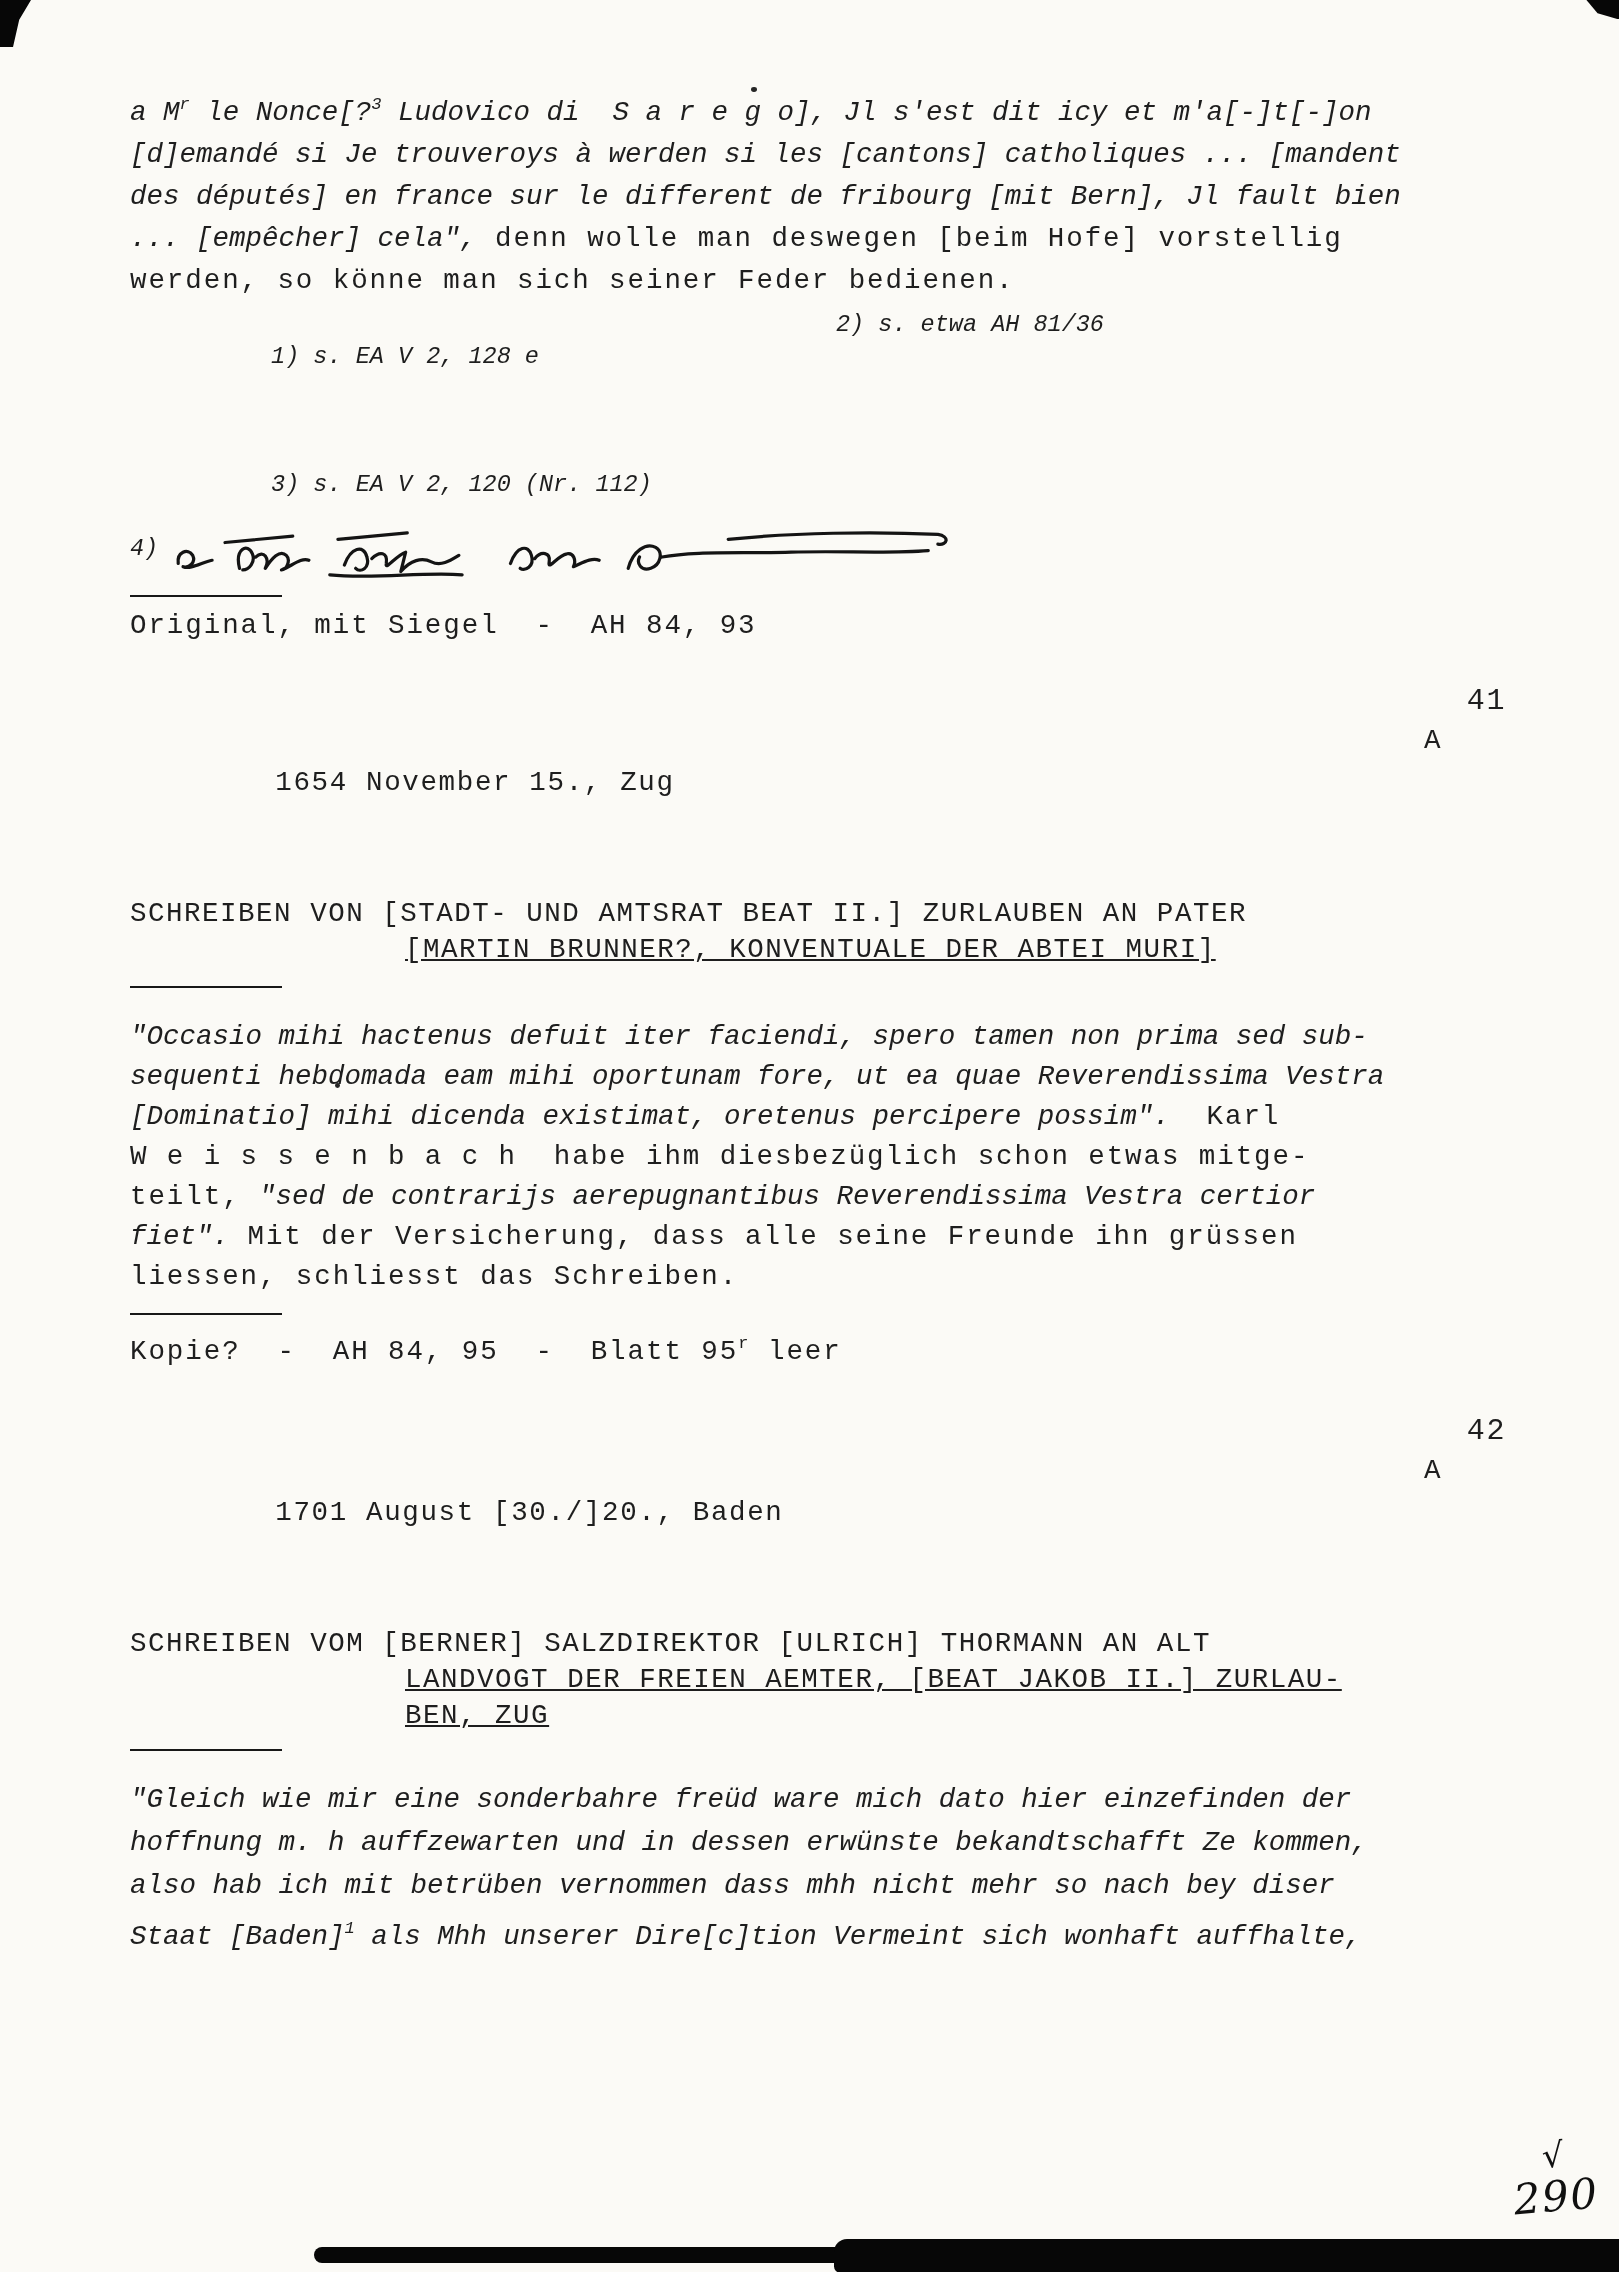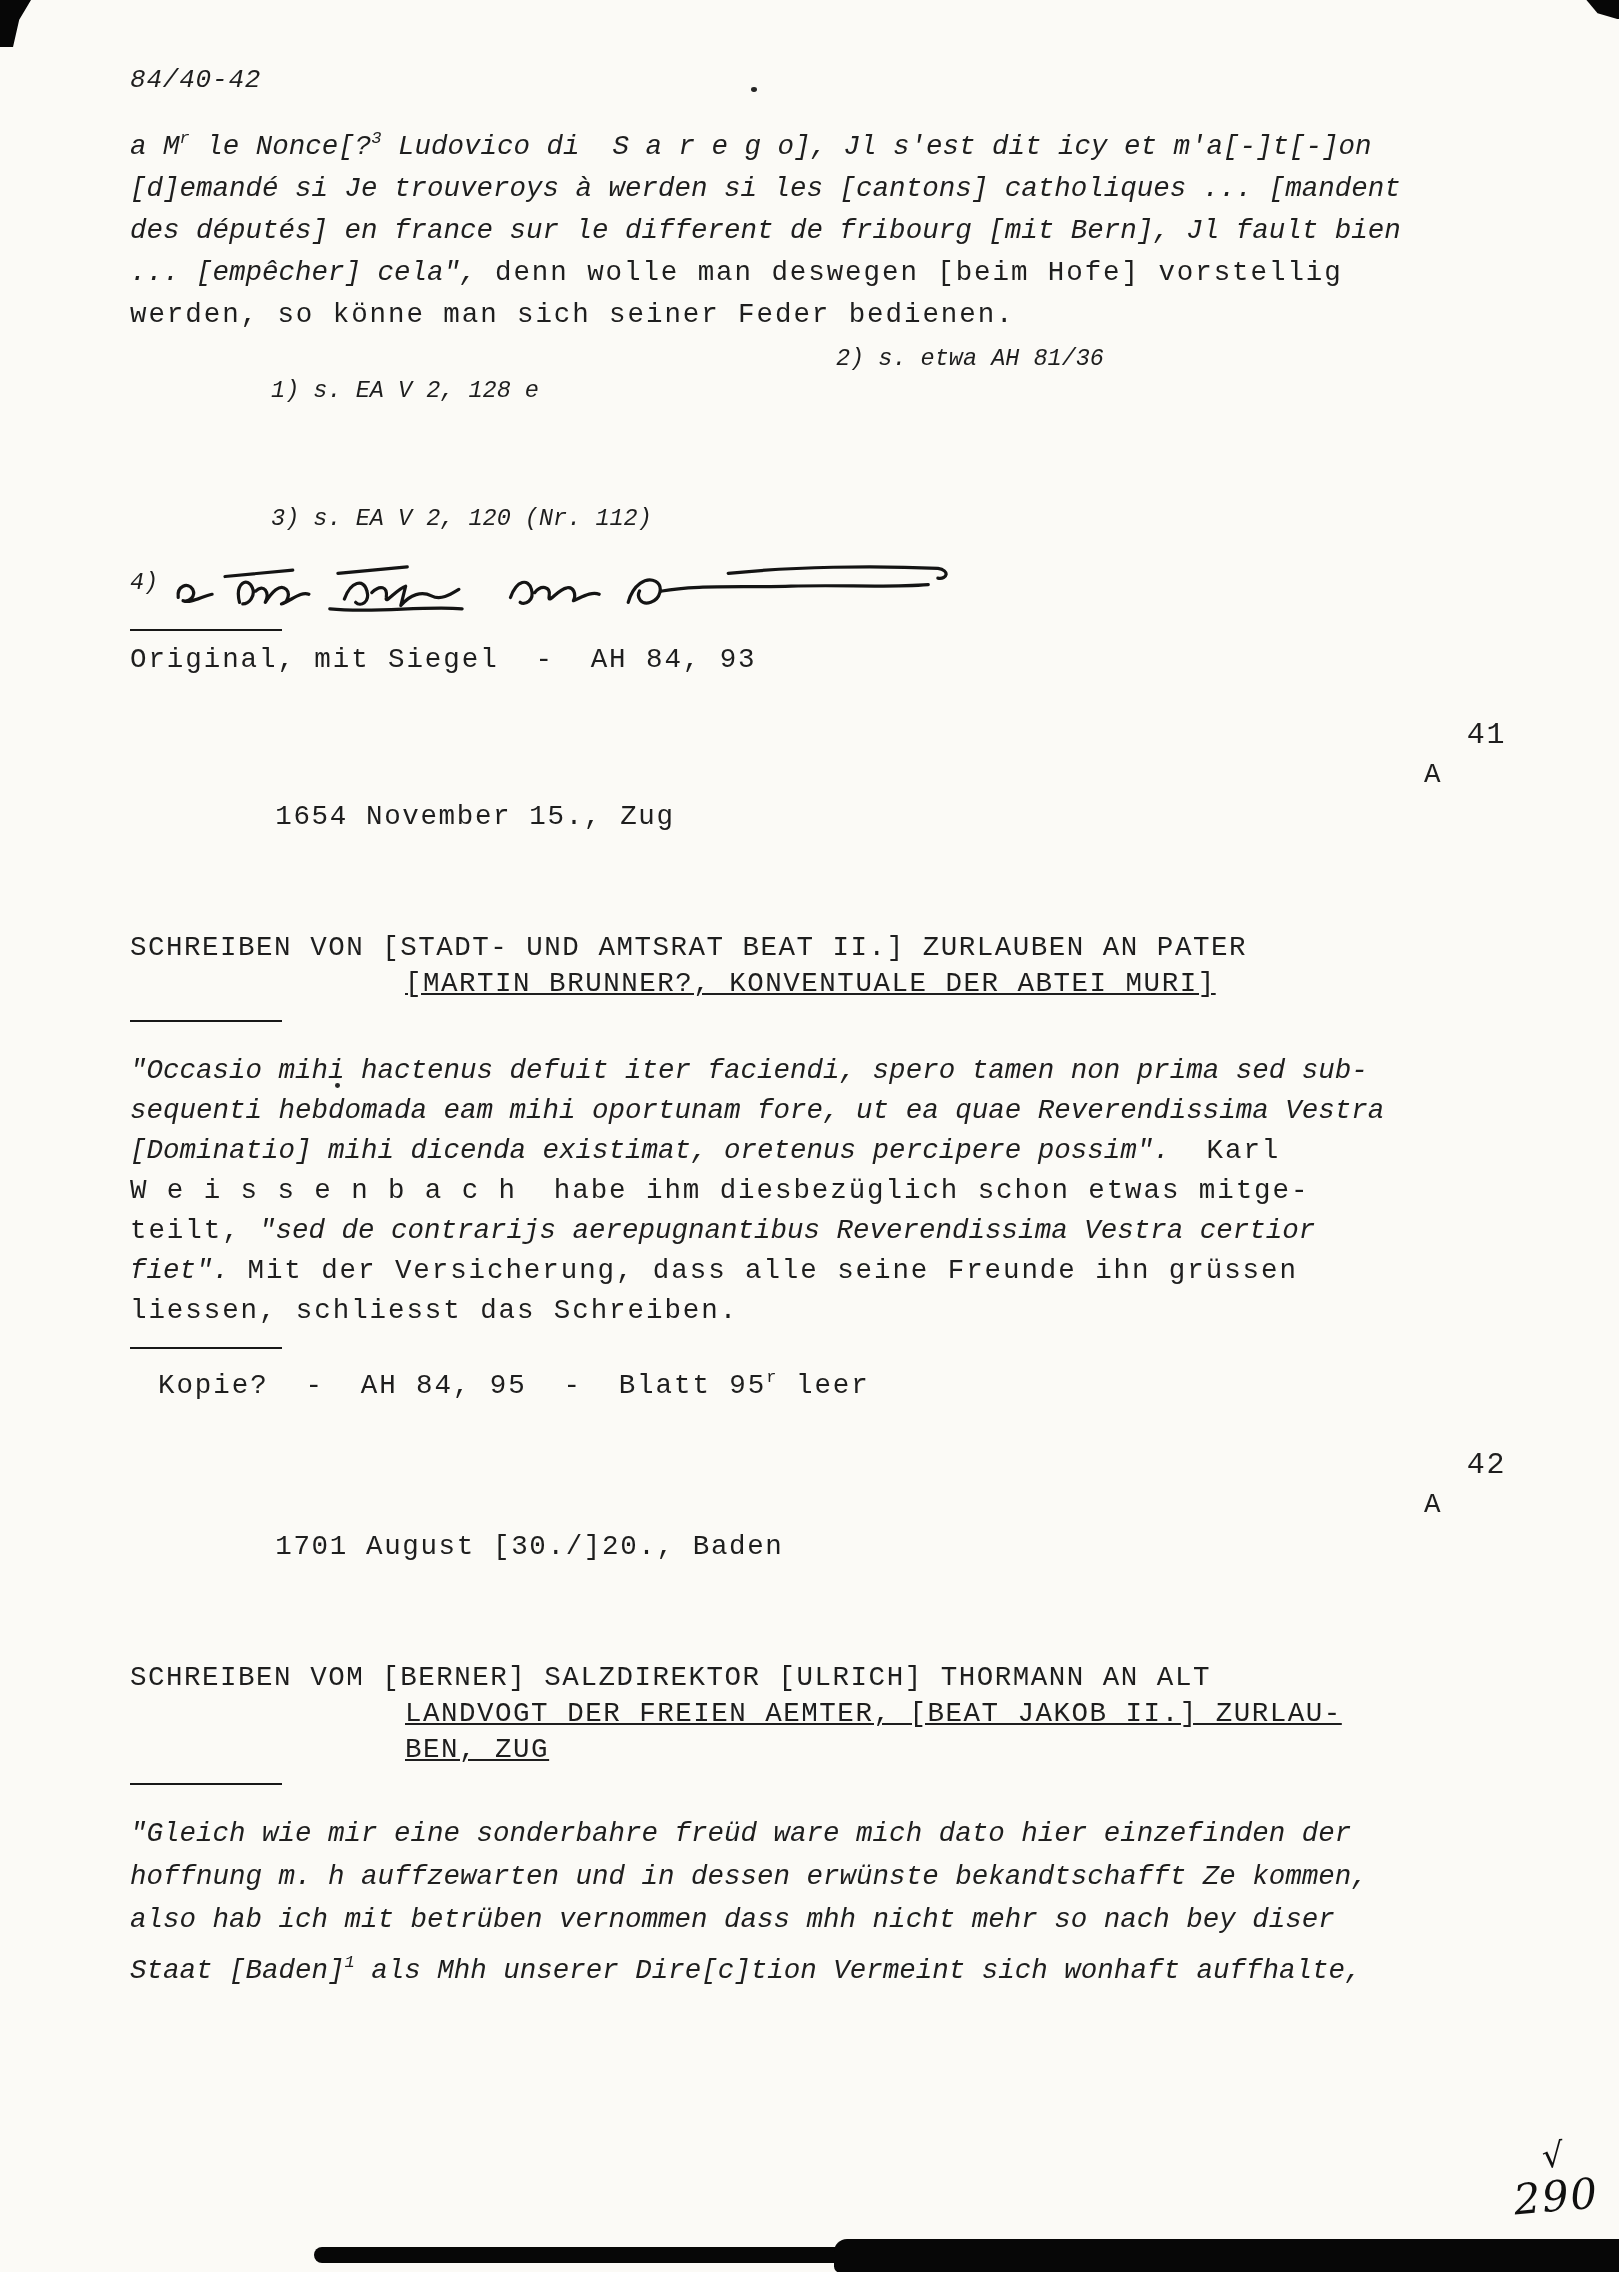--- a/index.html
+++ b/index.html
@@ -48,21 +48,21 @@
   .corner { position: absolute; left: 1294px; top: 0; }
 
   .title-block { margin-top: 8px; }
   .title-line { font-size: 27.5px; line-height: 36px; letter-spacing: 0.055em; white-space: pre; }
   .title-line.indent { padding-left: 275px; text-decoration: underline; }
 
   .entry .rule { margin-top: 18px; }
   .para.body { margin-top: 29px; }
   .body-41 .line { line-height: 40px; }
   .body-42 .line { line-height: 43px; }
-  .entry .prov { margin-top: 8px; margin-left: 28px; }
+  .entry .prov { margin-top: 8px; }
   .entry .rule.after-body { margin-top: 16px; }
   .entry42 .rule { margin-top: 14.6px; }
   .entry42 .para.body { margin-top: 27.5px; }
 
   
   .scrawl path, .check-svg path {
     fill: none; stroke: #141414; stroke-width: 4; stroke-linecap: round; stroke-linejoin: round;
   }
 
   
@@ -89,21 +89,20 @@
 </head>
 <body>
 
 <div class="page">
 
   <div class="artifact corner-tl"></div>
   <div class="artifact corner-tr"></div>
 
   <div class="content">
 
-    <div class="page-header">84/40-42</div>
 
     <section class="intro">
       <div class="para">
           <div class="line"><span class="seg it">a M</span><span class="seg its">r</span><span class="seg it"> le Nonce[?</span><span class="seg its">3</span><span class="seg it"> Ludovico di  S a r e g o], Jl s'est dit icy et m'a[-]t[-]on</span></div>
           <div class="line"><span class="seg it">[d]emandé si Je trouveroys à werden si les [cantons] catholiques ... [mandent</span></div>
           <div class="line"><span class="seg it">des députés] en france sur le different de fribourg [mit Bern], Jl fault bien</span></div>
           <div class="line"><span class="seg it">... [empêcher] cela",</span><span class="seg rm"> denn wolle man deswegen [beim Hofe] vorstellig</span></div>
           <div class="line"><span class="seg rm">werden, so könne man sich seiner Feder bedienen.</span></div>
         </div>
 

